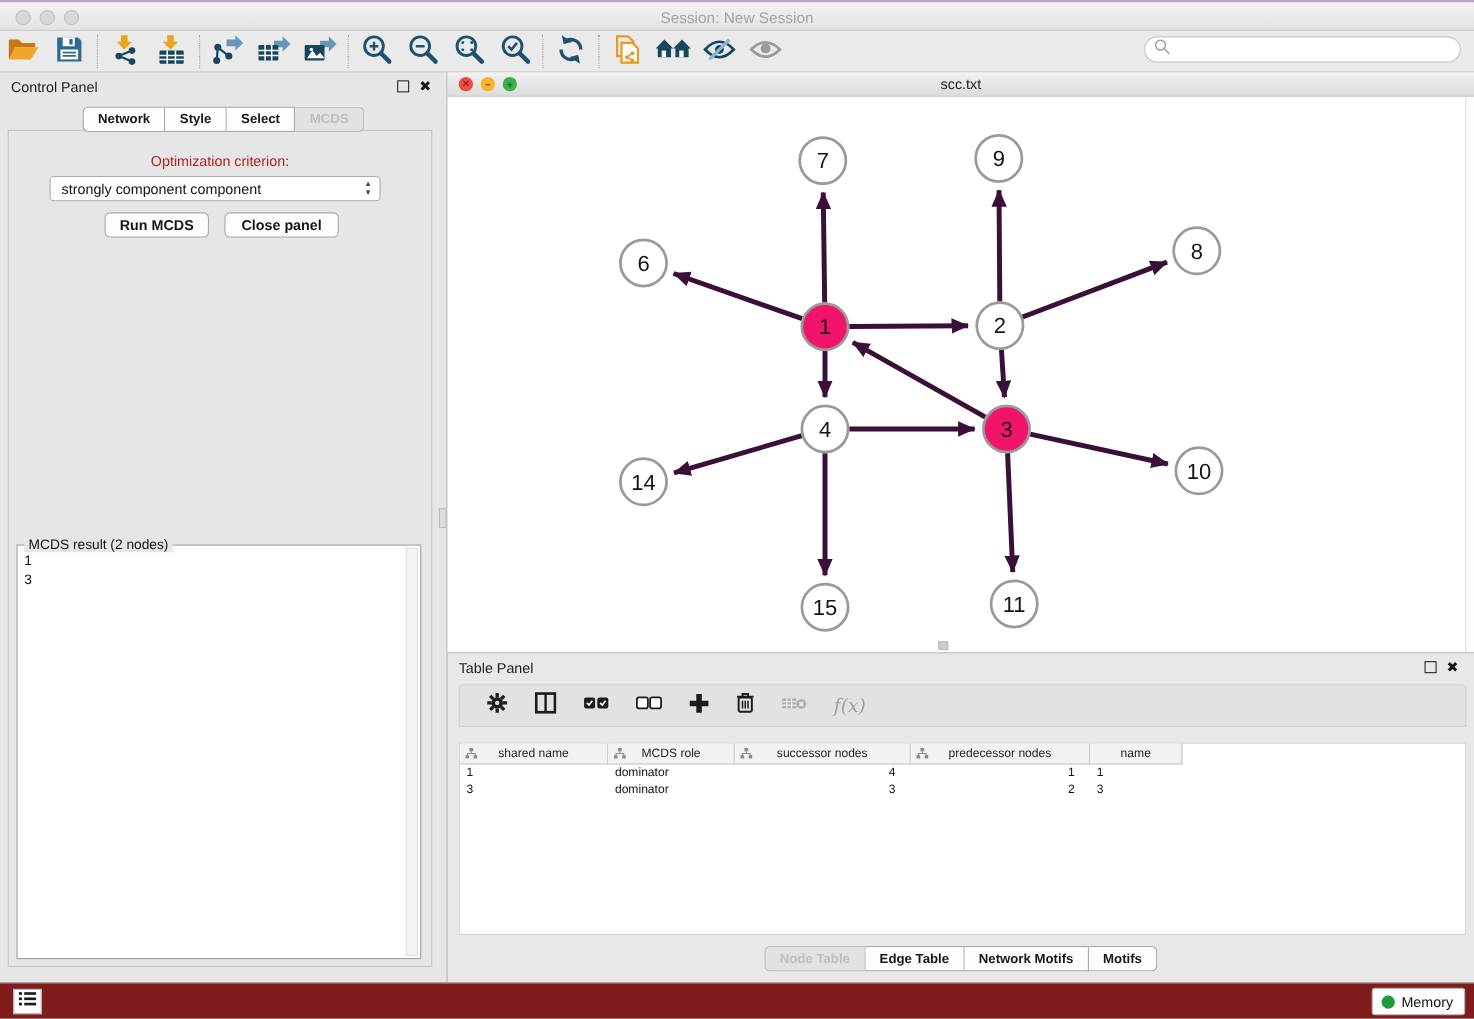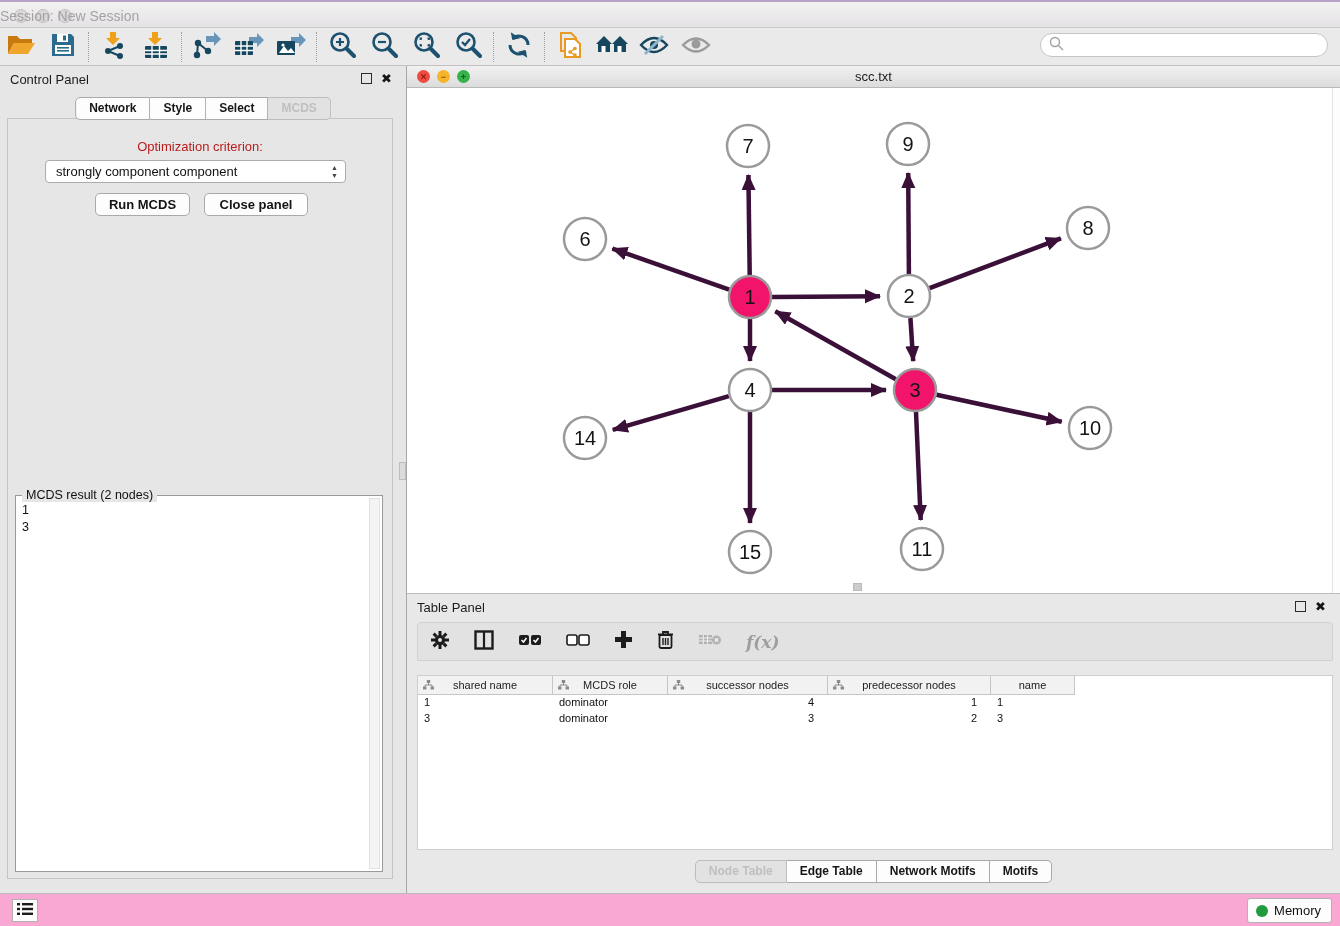--- a/index.html
+++ b/index.html
@@ -3,21 +3,21 @@
 <meta charset="utf-8">
 <style>
   * { margin:0; padding:0; box-sizing:border-box; }
   html,body { width:1340px; height:926px; font-family:"Liberation Sans","DejaVu Sans",sans-serif; background:#ececec; overflow:hidden; }
 
   
   #titlebar { position:absolute; left:0; top:0; width:1340px; height:28px;
     background:linear-gradient(#f3f2f3,#e4e2e4); border-top:2px solid #b9a3c6; border-bottom:1px solid #c9c7c9; }
   .tl-dot { position:absolute; top:7px; width:14px; height:14px; border-radius:50%; }
   .tl-gray { background:#d9d7d8; border:1px solid #c2c0c1; }
-  #window-title { position:absolute; left:0; right:0; top:6px; text-align:left; font-size:14px; color:#a4a2a4; }
+  #window-title { position:absolute; left:0; right:0; top:6px; text-align:center; font-size:14px; color:#a4a2a4; }
 
   
   #main-toolbar { position:absolute; left:0; top:29px; width:1340px; height:37px; background:#ebeaeb;
     border-bottom:1px solid #c3c2c3; display:flex; align-items:center; }
   .tb-btn { width:42px; height:34px; display:flex; align-items:center; justify-content:center; }
   .tb-sep { width:1px; height:30px; border-left:1px dotted #9f9f9f; margin:0 4px; }
   #search-box { position:absolute; right:12px; top:4px; width:288px; height:24px; background:#fff;
     border:1px solid #c6c5c6; border-radius:12px; display:flex; align-items:center; padding-left:8px; }
   #search-box svg { opacity:.55; }
 
@@ -62,34 +62,34 @@
   #net-title { position:absolute; left:0; right:0; top:3px; text-align:center; font-size:13px; color:#1a1a1a; }
   #graph-canvas { position:absolute; left:0; top:22px; right:8px; bottom:1px; background:#fff; }
   #canvas-thumb { position:absolute; left:446px; bottom:2px; width:9px; height:8px; background:#cccccc; border:1px solid #bbb; }
   #net-right-strip { position:absolute; right:0; top:22px; width:8px; bottom:0; background:#fdfdfd; border-left:1px solid #e3e3e3; }
 
   
   #table-panel { position:absolute; left:407px; top:593px; width:933px; height:300px; background:#e9e8e9;
     border-top:1px solid #bdbcbd; }
   #tp-header { position:absolute; left:10px; top:6px; font-size:13px; color:#1b1b1b; }
   #tp-toolbar { position:absolute; left:10px; right:7px; top:28px; height:39px; background:#e3e2e3;
-    border:1px solid #d2d1d2; border-radius:4px 4px 0 0; display:flex; align-items:center; padding-left:12px; gap:24px;font-weight:bold; }
+    border:1px solid #d2d1d2; border-radius:4px 4px 0 0; display:flex; align-items:center; padding-left:24px; gap:24px; }
   #tp-fx { font-family:"DejaVu Serif","Liberation Serif",serif; font-style:italic; font-size:17px; color:#9f9e9f; }
   #node-table { position:absolute; left:10px; right:7px; top:81px; height:175px; background:#fff; border:1px solid #d0cfd0; }
   .th-row { display:flex; height:19px;text-align:right; }
   .th-cell { background:#f3f2f3; border-right:1px solid #c7c6c7; border-bottom:1px solid #c7c6c7;
     font-size:11px; color:#222; display:flex; align-items:center; justify-content:center; gap:5px; position:relative; }
   .th-cell .tree-ic { position:absolute; left:5px; }
   .td-row { display:flex; height:16px; font-size:11px; color:#111; }
   .td-cell { padding:1px 6px 0; overflow:hidden; white-space:nowrap; }
   .td-cell.num { text-align:right; padding-right:14px; }
   #tp-tabs { position:absolute; left:0; right:0; bottom:10px; display:flex; justify-content:center; }
 
   
-  #status-bar { position:absolute; left:0; top:893px; width:1340px; height:33px; background:#f9a8d4; border-top:1px solid #bcbbbc; }
+  #status-bar { position:absolute; left:0; top:893px; width:1340px; height:33px; background:#7f1d1d; border-top:1px solid #bcbbbc; }
   #list-btn { position:absolute; left:12px; top:5px; width:26px; height:23px; background:#fdfdfd; border:1px solid #b3b2b3;
     display:flex; align-items:center; justify-content:center; }
   #memory-btn { position:absolute; right:8px; top:4px; height:25px; padding:0 10px 0 8px; background:#fdfdfd;
     border:1px solid #b3b2b3; border-radius:3px; display:flex; align-items:center; gap:6px; font-size:13px; color:#111; }
   #memory-dot { width:12px; height:12px; border-radius:50%; background:#1f9b3d; }
 </style>
 </head>
 <body>
 
 <div id="titlebar">

